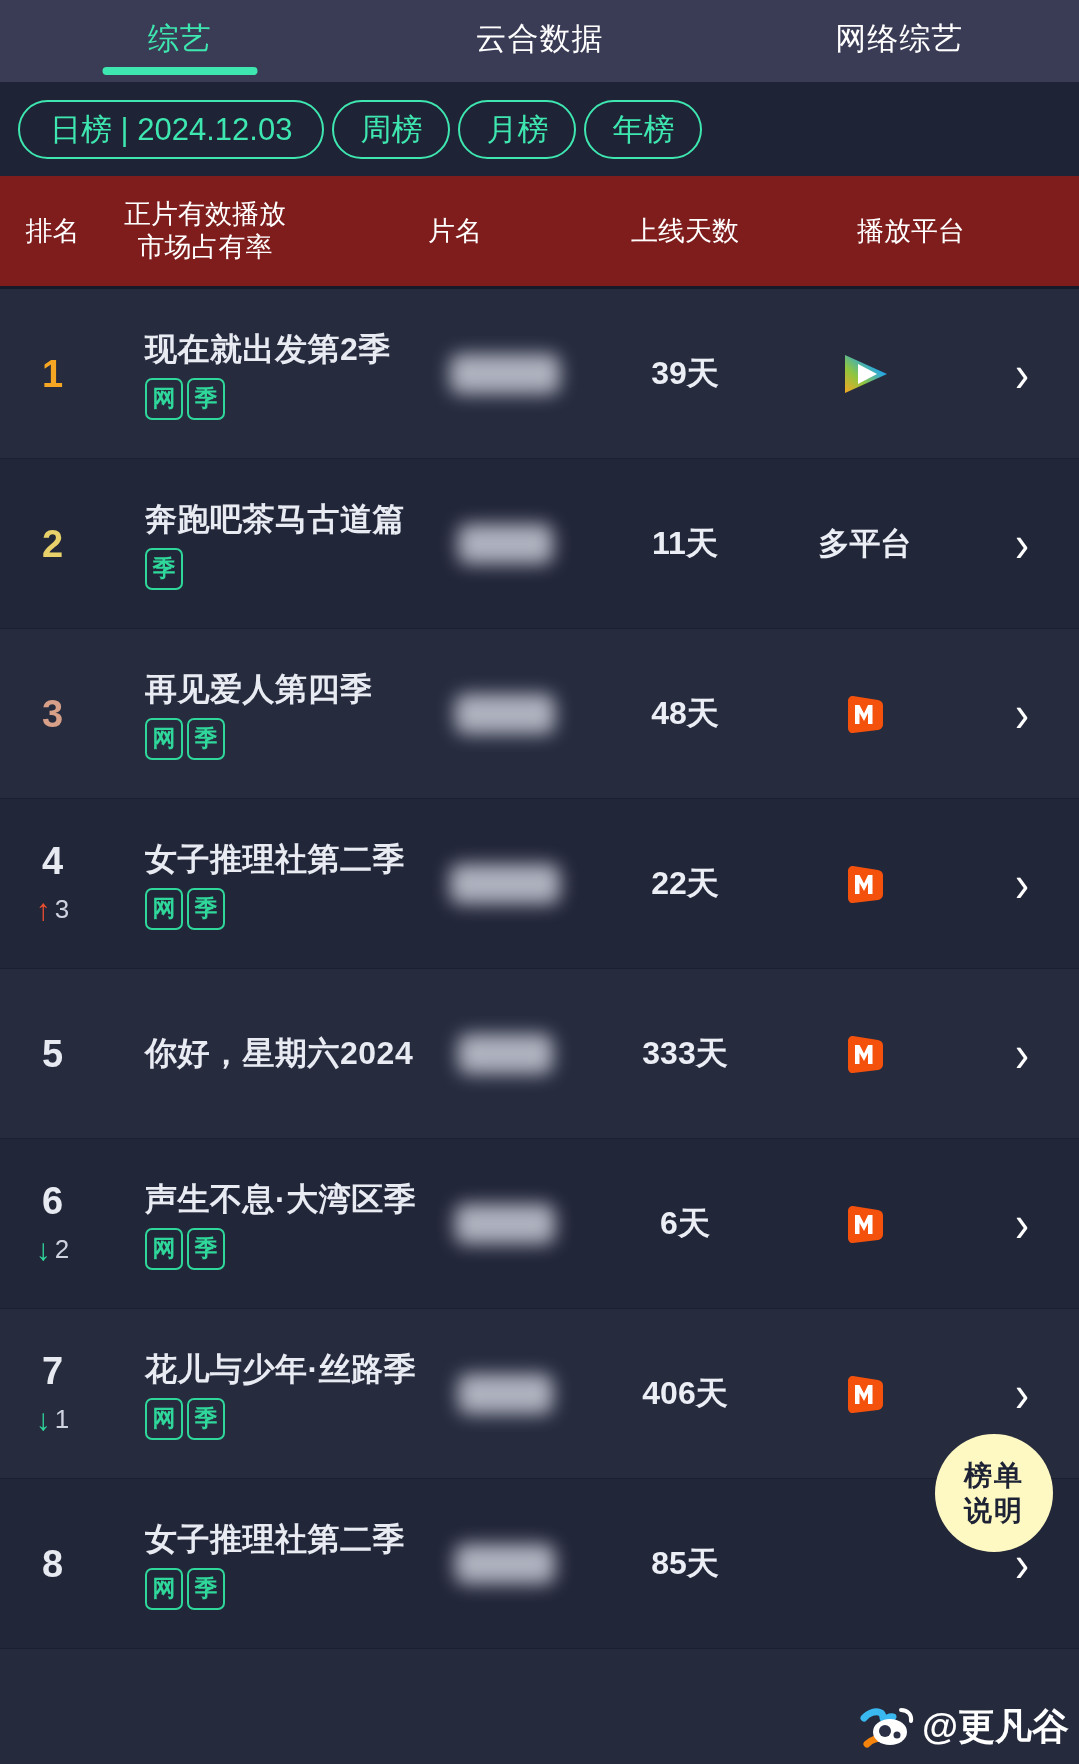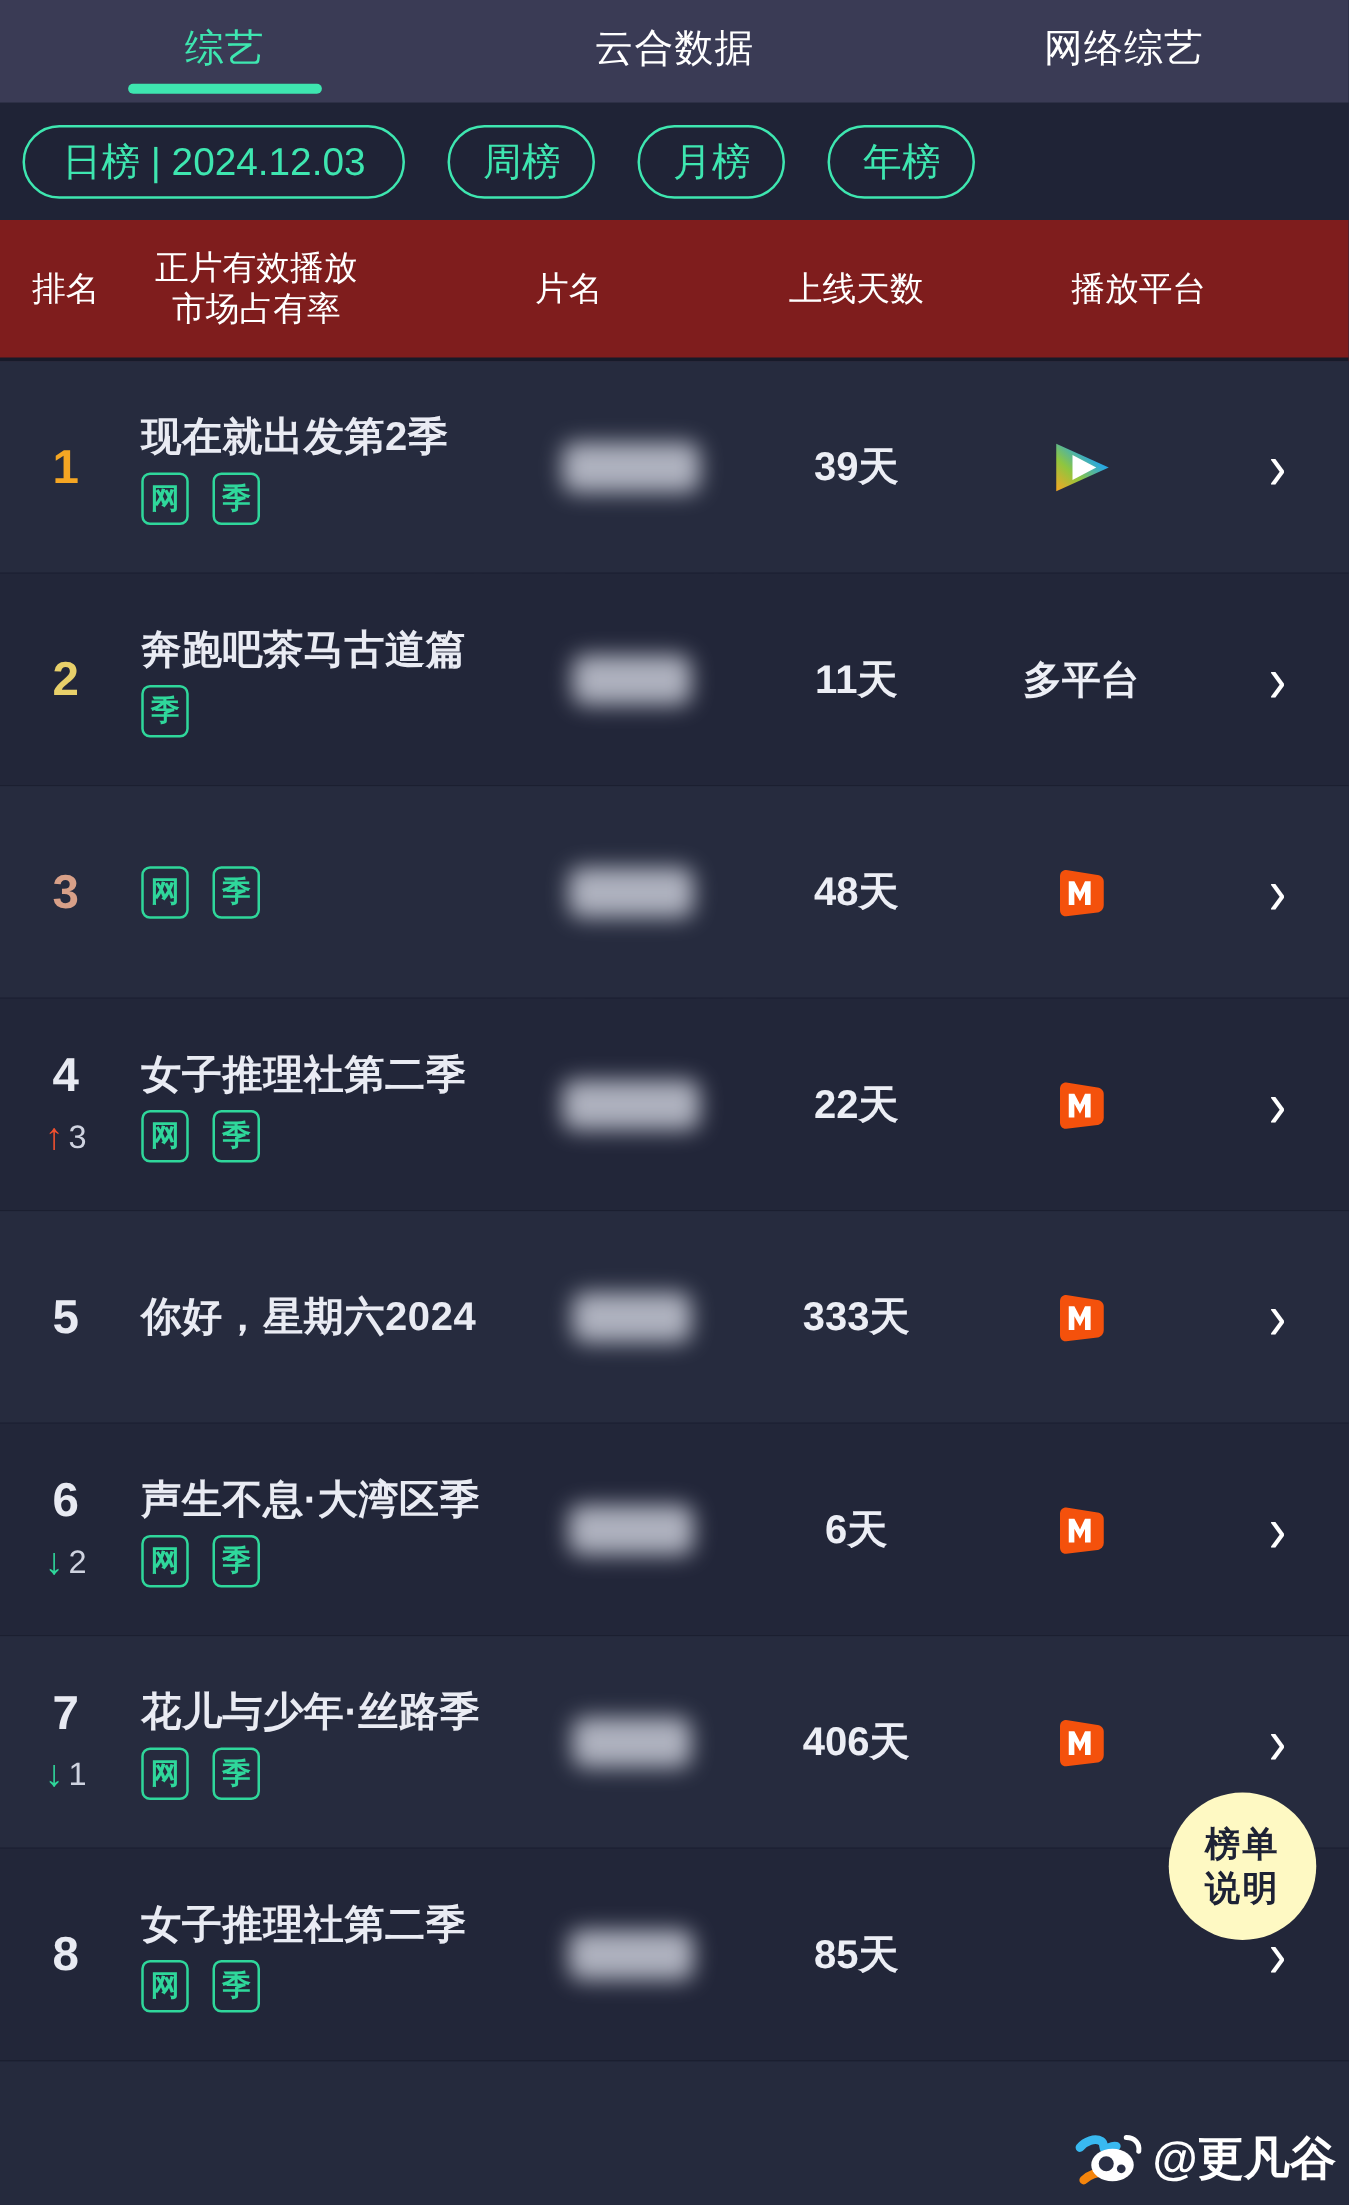--- a/index.html
+++ b/index.html
@@ -24,21 +24,21 @@
   .tab.active{ color:#3ee6b0; }
   .tab .underline{
     position:absolute; left:50%; transform:translateX(-50%);
     bottom:7px; width:155px; height:8px; border-radius:4px;
     background:#3ee6b0;
   }
 
   
   .chips{
     height:94px; background:#1f2336;
-    display:flex; align-items:center; padding-left:18px; gap:34px;
+    display:flex; align-items:center; padding-left:18px; gap:8px;
   }
   .chip{
     border:2.5px solid #3ee6b0; color:#3ee6b0;
     border-radius:40px; font-size:31px;
     padding:12px 26px; white-space:nowrap; line-height:1;
   }
   .chip.wide{ padding:12px 30px; }
 
   
   .thead{
@@ -78,21 +78,21 @@
   .delta.down .dv{ color:#cfd3e0; }
   .ar{ font-size:30px; font-weight:bold; line-height:1; }
 
   
   .titlecell{
     width:300px; justify-content:flex-start; align-items:center;
     padding-left:8px;
   }
   .titlewrap{
     display:flex; flex-wrap:wrap; 
-    gap:6px 19px; width:100%;
+    gap:6px 4px; width:100%;margin-left:32px;
   }
   .title-txt{
     font-size:32px; font-weight:bold; color:#e9ebf3;
     letter-spacing:0.5px; white-space:nowrap;
   }
   .badge{
     display:inline-flex; align-items:center; justify-content:center;
     width:38px; height:42px; border:2.5px solid #2fd79b; border-radius:7px;
     color:#2fd79b; font-size:23px; font-weight:bold; line-height:1;
     flex:0 0 auto;
@@ -271,20 +271,21 @@
         <span class="chev">›</span>
       </div>
     </div>
 
     <div class="row bg-a">
       <div class="cell rankcell c-rank">
         <div class="rank-num g3">3</div>
       </div>
       <div class="cell titlecell">
         <div class="titlewrap">
+          <span class="title-txt">再见爱人第四季</span>
           <span class="badge">网</span>
           <span class="badge">季</span>
         </div>
       </div>
       <div class="cell sharecell">
         <div class="blurbar w3"></div>
       </div>
       <div class="cell dayscell">48天</div>
       <div class="cell platcell">
         <span class="logo-mango">

